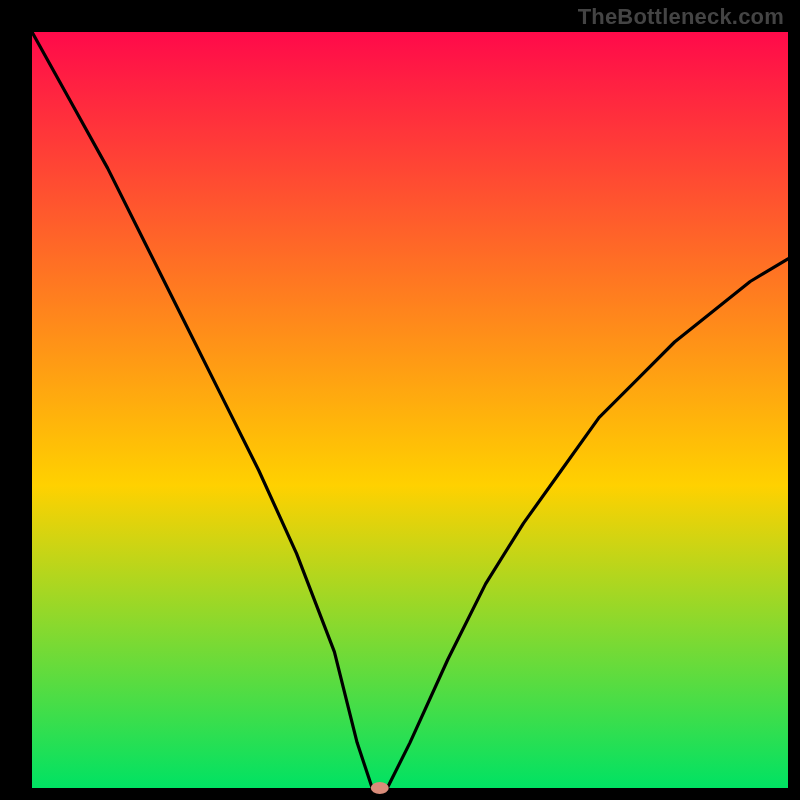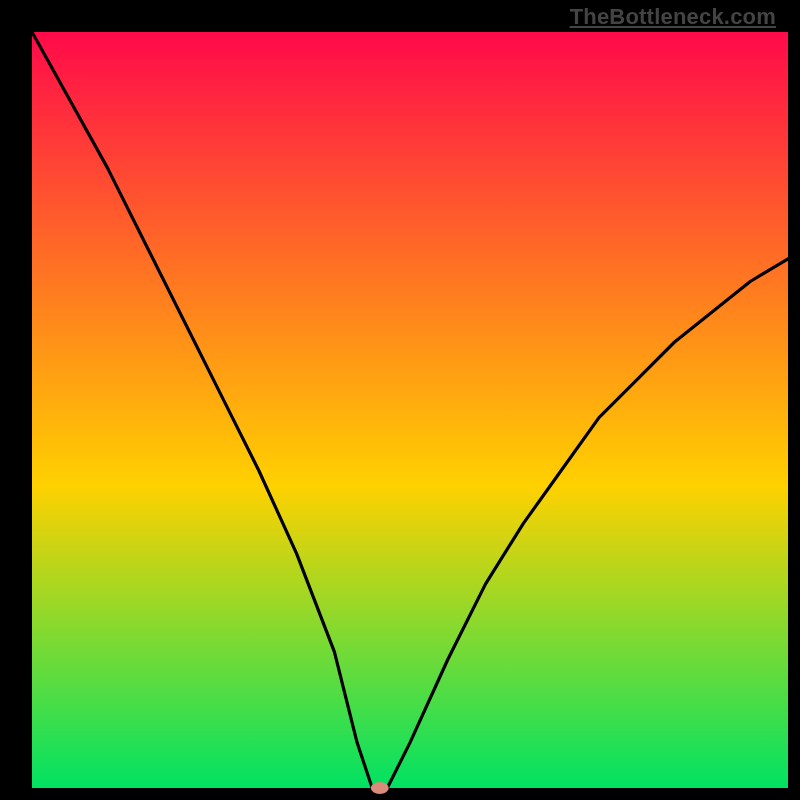--- a/index.html
+++ b/index.html
@@ -12,27 +12,26 @@
     overflow: hidden;
   }
   .frame {
     position: relative;
     width: 800px;
     height: 800px;
   }
   .watermark {
     position: absolute;
     top: 4px;
-    right: 24px;
+    right: 16px;
     color: #444;
     font-size: 22px;
     font-weight: 600;
     letter-spacing: 0.2px;
     z-index: 5;
-    text-decoration: underline;
   }
   svg {
     display: block;
     position: absolute;
     top: 0;
     left: 0;
   }
 </style>
 </head>
 <body>

